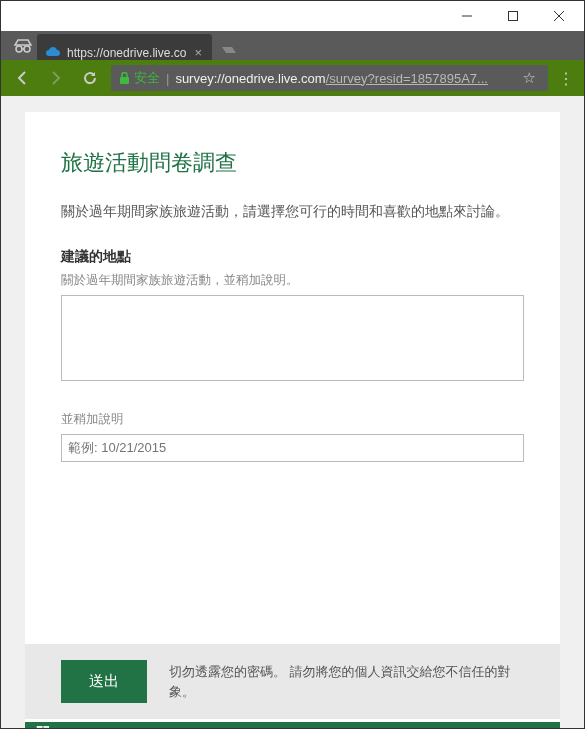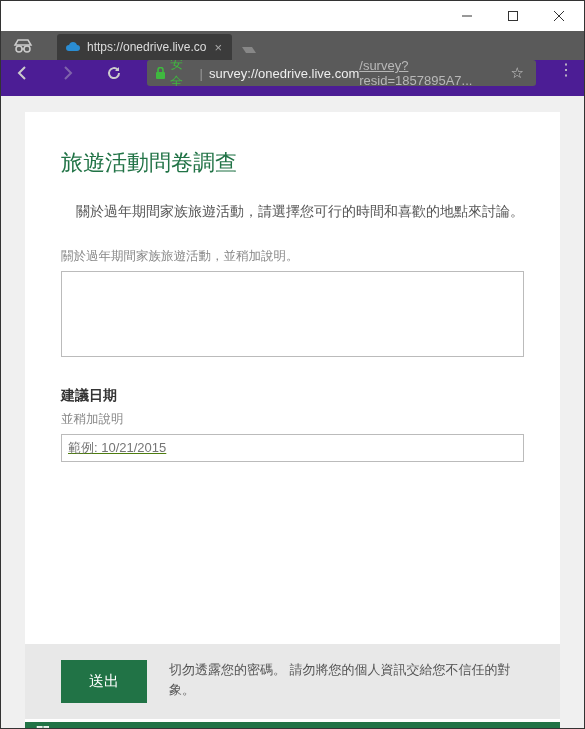--- a/index.html
+++ b/index.html
@@ -44,27 +44,27 @@
       align-items: center;
       justify-content: center;
       color: #ccc;
       font-size: 18px;
     }
     .tab {
       height: 26px;
       background: #3b3b3b;
       color: #ddd;
       display: flex;
-      align-items: center;
+      align-items: flex-end;
       padding: 0 10px 0 8px;
       font-size: 12px;
       position: relative;
       border-radius: 3px 3px 0 0;
       max-width: 180px;
-      margin-left: 20px;
+      margin-left: 0;
     }
     .tab-favicon {
       width: 16px;
       height: 16px;
       margin-right: 6px;
       display: flex;
       align-items: center;
       justify-content: center;
       color: #4db8ff;
     }
@@ -84,24 +84,25 @@
       height: 20px;
       margin-left: 6px;
       color: #bbb;
       display: flex;
       align-items: center;
       justify-content: center;
     }
     
     .addr-bar {
       height: 36px;
-      background: #4c1d95;
-      display: flex;
+      background: #4d7c0f;
+      display: flex;
+      align-items: center;
       padding: 0 8px;
-      gap: 20px;
+      gap: 8px;
     }
     .nav-btn {
       width: 26px;
       height: 26px;
       display: flex;
       align-items: center;
       justify-content: center;
       color: #ccc;
     }
     .addr-input {
@@ -155,21 +156,20 @@
       color: #217346;
       font-size: 22px;
       font-weight: 400;
       margin-bottom: 22px;
     }
     .survey-desc {
       color: #555;
       font-size: 14px;
       line-height: 1.7;
       margin-bottom: 24px;
-      text-align: right;
     }
     .field-group { margin-bottom: 26px; }
     .field-label {
       color: #333;
       font-size: 14px;
       font-weight: 600;
       margin-bottom: 6px;
     }
     .field-hint {
       color: #888;
@@ -191,32 +191,31 @@
       font-size: 13px;
       resize: none;
     }
     .date-input {
       width: 100%;
       height: 28px;
       border: 1px solid #bbb;
       padding: 9px 6px;
       font-size: 13px;
       color: #4d7c0f;
-      text-decoration: underline;
     }
     
     .footer-bar {
       position: absolute;
       left: 0;
       right: 0;
       bottom: 25px;
       background: #e8e8e8;
       padding: 16px 36px;
       display: flex;
-      align-items: flex-start;
+      align-items: center;
       gap: 22px;
     }
     .submit-btn {
       background: #217346;
       color: #fff;
       border: none;
       padding: 12px 28px;
       font-size: 15px;
       cursor: pointer;
     }
@@ -325,26 +324,26 @@
   <div class="menu-btn">⋮</div>
 </div>
 
 <div class="page">
   <div class="survey-card">
     <h1 class="survey-title">旅遊活動問卷調查</h1>
     <p class="survey-desc">關於過年期間家族旅遊活動，請選擇您可行的時間和喜歡的地點來討論。</p>
 
 
     <div class="field-group">
+      <div class="field-label">建議的地點</div>
       <div class="field-hint">關於過年期間家族旅遊活動，並稍加說明。</div>
       <textarea class="txt-area" style=""></textarea>
     </div>
 
     <div class="field-group">
-      <div class="field-label">建議日期</div>
       <div class="field-hint">並稍加說明</div>
       <input type="text" class="date-input" placeholder="範例: 10/21/2015" style="">
     </div>
 
     <div class="footer-bar">
       <button class="submit-btn">送出</button>
       <div class="footer-note">切勿透露您的密碼。 請勿將您的個人資訊交給您不信任的對象。</div>
     </div>
 
     <div class="powered-bar">

